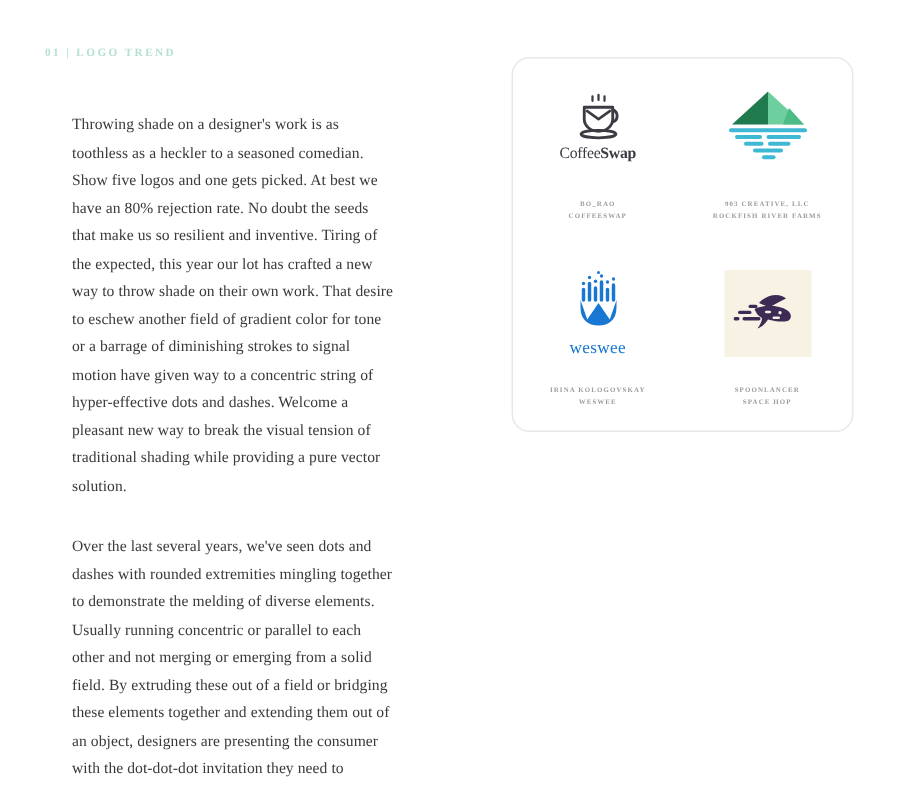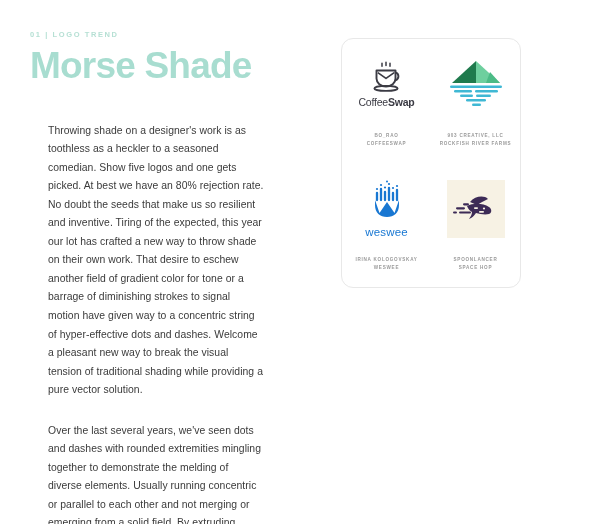--- a/index.html
+++ b/index.html
@@ -10,20 +10,21 @@
     width: 600px;
     height: 524px;
     background: #ffffff;
     font-family: "Liberation Sans", sans-serif;
     overflow: hidden;
   }
   .page {
     position: relative;
     width: 600px;
     height: 524px;
+    font-family: Liberation Serif, serif;
   }
 
   
   .left-col {
     position: absolute;
     left: 30px;
     top: 30px;
     width: 252px;
   }
   .eyebrow {
@@ -52,21 +53,21 @@
     letter-spacing: 0.05px;
   }
   .para-1 { margin-top: 36px; }
   .para-2 { margin-top: 22px; }
 
   
   .logo-card {
     position: absolute;
     left: 341px;
     top: 38px;
-    width: 180px;
+    width: 228px;
     height: 250px;
     background: #ffffff;
     border: 1px solid #e8e8e8;
     border-radius: 12px;
     box-sizing: border-box;
   }
   .logo-grid {
     display: grid;
     grid-template-columns: 1fr 1fr;
     grid-template-rows: 1fr 1fr;
@@ -136,21 +137,20 @@
   }
 </style>
 </head>
 <body>
 
 <div class="page">
 
   <div class="left-col">
     <div class="eyebrow">01  |  LOGO TREND</div>
 
-    <h1 class="headline">Morse Shade</h1>
 
     <p class="body-text para-1">Throwing shade on a designer's work is as toothless as a heckler to a seasoned comedian. Show five logos and one gets picked. At best we have an 80% rejection rate. No doubt the seeds that make us so resilient and inventive. Tiring of the expected, this year our lot has crafted a new way to throw shade on their own work. That desire to eschew another field of gradient color for tone or a barrage of diminishing strokes to signal motion have given way to a concentric string of hyper-effective dots and dashes. Welcome a pleasant new way to break the visual tension of traditional shading while providing a pure vector solution.</p>
 
     <p class="body-text para-2">Over the last several years, we've seen dots and dashes with rounded extremities mingling together to demonstrate the melding of diverse elements. Usually running concentric or parallel to each other and not merging or emerging from a solid field. By extruding these out of a field or bridging these elements together and extending them out of an object, designers are presenting the consumer with the dot-dot-dot invitation they need to complete the picture in their own mind. A couple of dots in the CoffeeSwap cup and I get it. So you drop out the tail end of the speedy rabbit.    Nuff said.</p>
   </div>
 
   <div class="logo-card">
     <div class="logo-grid">
 
       <div class="logo-cell">

